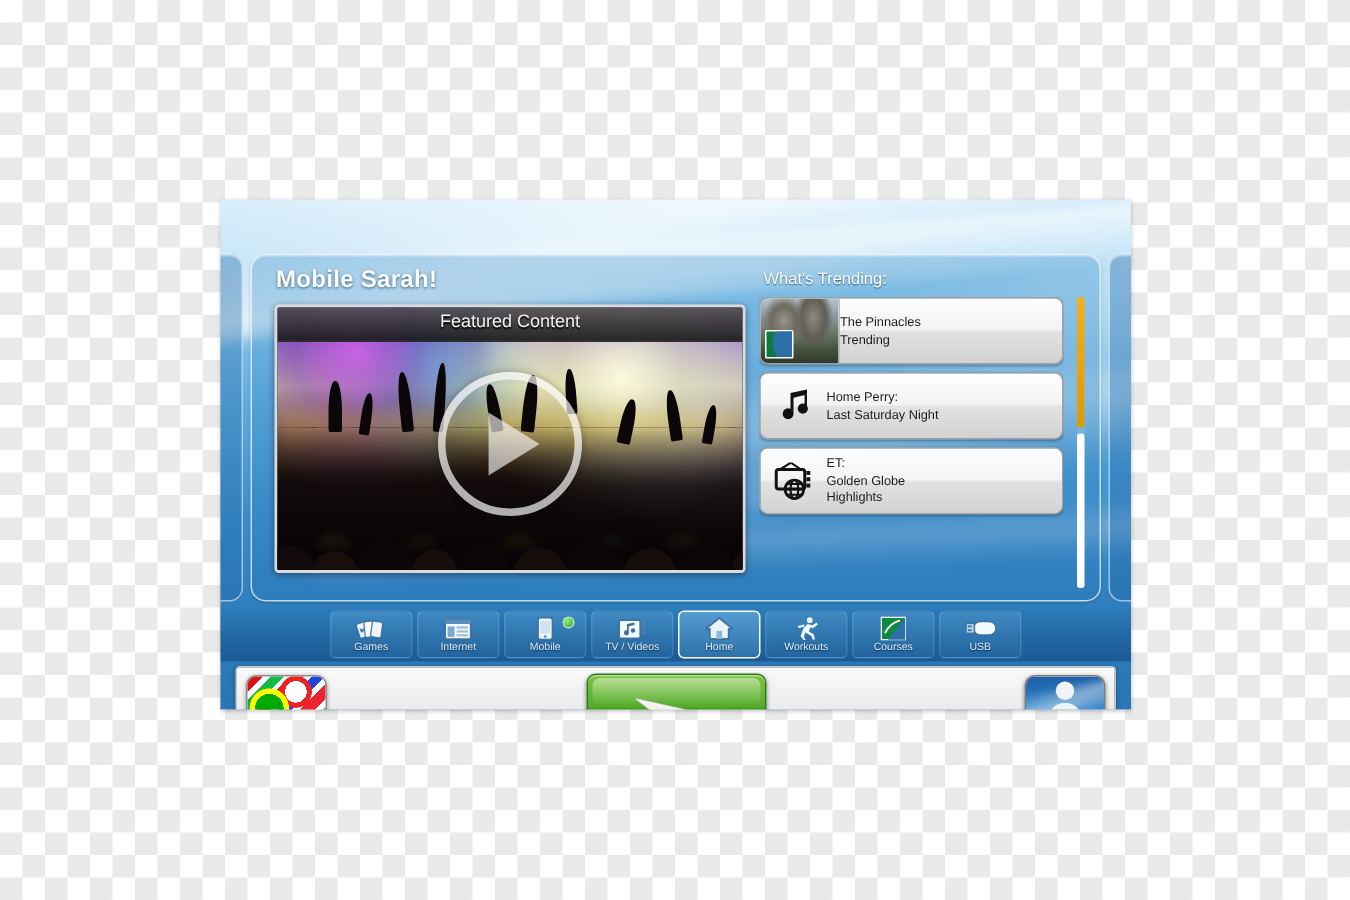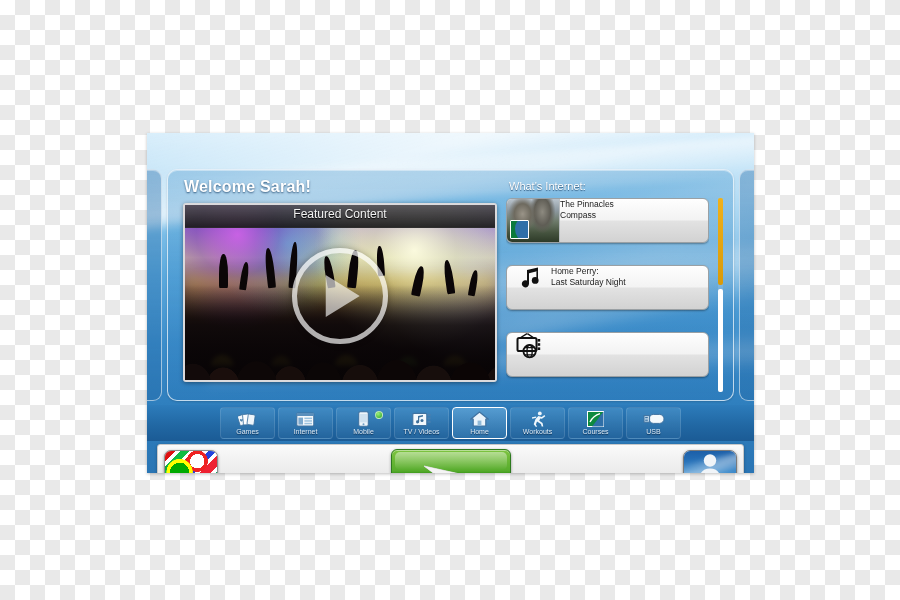--- a/index.html
+++ b/index.html
@@ -144,25 +144,25 @@
     position:absolute;left:338px;top:8px;right:10px;bottom:6px;
   }
   #trending-title{
     color:#ffffff;font-size:11px;margin:2px 0 5px 3px;
     text-shadow:0 1px 1px rgba(0,40,80,.7);
   }
   #trending-list{
     position:absolute;left:0;top:20px;right:14px;bottom:0;overflow:hidden;
   }
   .trend-item{
-    position:relative;height:43px;margin-bottom:22px;
+    position:relative;height:43px;margin-bottom:5px;
     border:1px solid #9aa0a4;border-radius:6px;
     background:linear-gradient(180deg,#fefefe 0%,#f3f3f3 48%,#e2e2e2 52%,#d2d2d2 100%);
     box-shadow:0 1px 2px rgba(0,0,0,.35), inset 0 1px 0 #fff;
-    display:flex;align-items:flex-start;overflow:hidden;
+    display:flex;align-items:center;overflow:hidden;
   }
   .trend-thumb{
     width:52px;height:100%;flex:0 0 52px;position:relative;overflow:hidden;
     border-right:1px solid #b9bdc0;
   }
   .thumb-photo{
     position:absolute;inset:0;
     background:
       radial-gradient(ellipse 40% 60% at 30% 35%,#9a9488 0%,#6e6a5f 40%,rgba(0,0,0,0) 70%),
       radial-gradient(ellipse 35% 70% at 68% 30%,#8d8a80 0%,#5f5d55 45%,rgba(0,0,0,0) 72%),
@@ -286,21 +286,21 @@
   <div class="swoosh sw2"></div>
   <div class="swoosh sw5"></div>
   <div class="swoosh sw3"></div>
   <div class="swoosh sw4"></div>
 
   <div class="side-panel side-left"></div>
   <div class="side-panel side-right"></div>
 
   <div id="panel">
 
-    <div id="welcome">Welcome Sarah!</div>
+    <div id="welcome">Mobile Sarah!</div>
 
     <div id="video">
       <div class="stage"></div>
       <div class="glow"></div>
       <div class="hands">
         <div class="hand" style="left:11%;top:18%;width:9px;height:34px;"></div>
         <div class="hand" style="left:18%;top:26%;width:7px;height:28px;transform:rotate(8deg);"></div>
         <div class="hand" style="left:26%;top:12%;width:8px;height:40px;transform:rotate(-6deg);"></div>
         <div class="hand" style="left:34%;top:6%;width:7px;height:46px;transform:rotate(4deg);"></div>
         <div class="hand" style="left:45%;top:20%;width:8px;height:32px;transform:rotate(-10deg);"></div>
@@ -316,32 +316,32 @@
       <div id="video-title-bar">
         <div id="video-title">Featured Content</div>
       </div>
 
       <div id="play-btn">
         <div id="play-tri"></div>
       </div>
     </div>
 
     <div id="trending">
-      <div id="trending-title">What's Internet:</div>
+      <div id="trending-title">What's Trending:</div>
 
       <div id="trending-list">
 
         <div class="trend-item">
           <div class="trend-thumb">
             <div class="thumb-photo"></div>
             <div class="thumb-badge"></div>
           </div>
           <div class="trend-text">
             <span class="ln">The Pinnacles</span>
-            <span class="ln">Compass</span>
+            <span class="ln">Trending</span>
           </div>
         </div>
 
         <div class="trend-item">
           <div class="trend-icon">
             <svg width="26" height="26" viewBox="0 0 26 26" aria-hidden="true">
               <path d="M11 4 L22 1.6 L22 5 L13 7.2 L13 17.6 A3.6 3.6 0 1 1 11 14.6 L11 4 Z" fill="#111"></path>
               <circle cx="19.2" cy="14.4" r="3.4" fill="#111"></circle>
               <path d="M22 5 L22 14.4 L20.4 14.4 L20.4 5.3 Z" fill="#111"></path>
             </svg>
@@ -358,20 +358,25 @@
               <path d="M5 5 L12 0.6 M19 5 L12.4 0.6" stroke="#111" stroke-width="1.4" fill="none"></path>
               <rect x="2.5" y="5" width="19" height="13" rx="1.6" fill="none" stroke="#111" stroke-width="2"></rect>
               <rect x="22.6" y="6" width="2.6" height="2.6" fill="#111"></rect>
               <rect x="22.6" y="10.2" width="2.6" height="2.6" fill="#111"></rect>
               <rect x="22.6" y="14.4" width="2.6" height="2.6" fill="#111"></rect>
               <circle cx="14.6" cy="18.2" r="6.2" fill="none" stroke="#111" stroke-width="1.8"></circle>
               <ellipse cx="14.6" cy="18.2" rx="2.6" ry="6.2" fill="none" stroke="#111" stroke-width="1.4"></ellipse>
               <path d="M8.6 18.2 H20.6 M9.4 14.6 H19.8 M9.4 21.8 H19.8" stroke="#111" stroke-width="1.3"></path>
             </svg>
           </div>
+          <div class="trend-text">
+            <span class="ln">ET:</span>
+            <span class="ln">Golden Globe</span>
+            <span class="ln">Highlights</span>
+          </div>
         </div>
 
 
       </div>
 
       <div id="scrollbar">
         <div id="scroll-track"></div>
         <div id="scroll-thumb-top"></div>
         <div id="scroll-thumb-bot"></div>
       </div>

